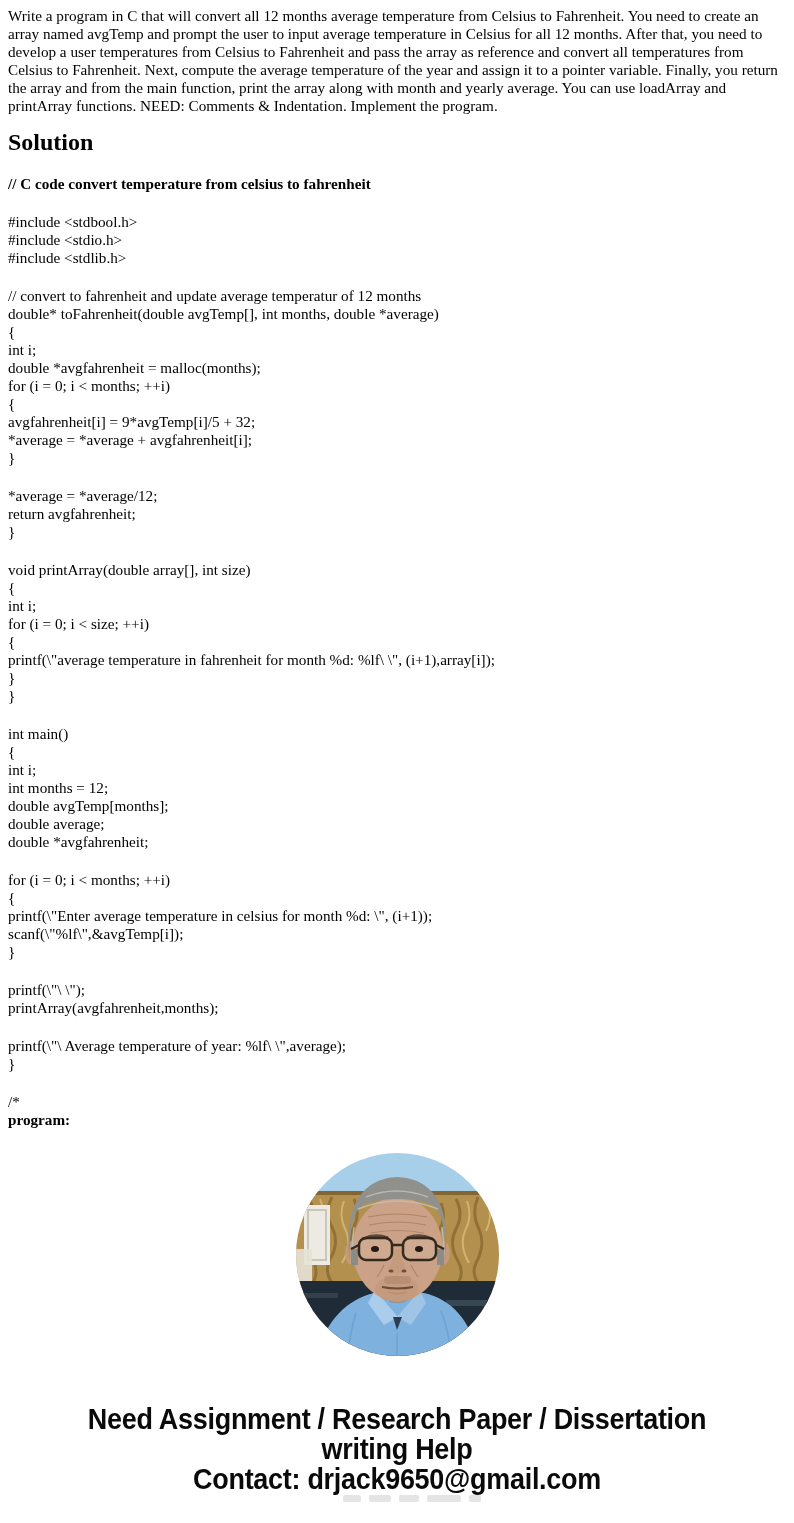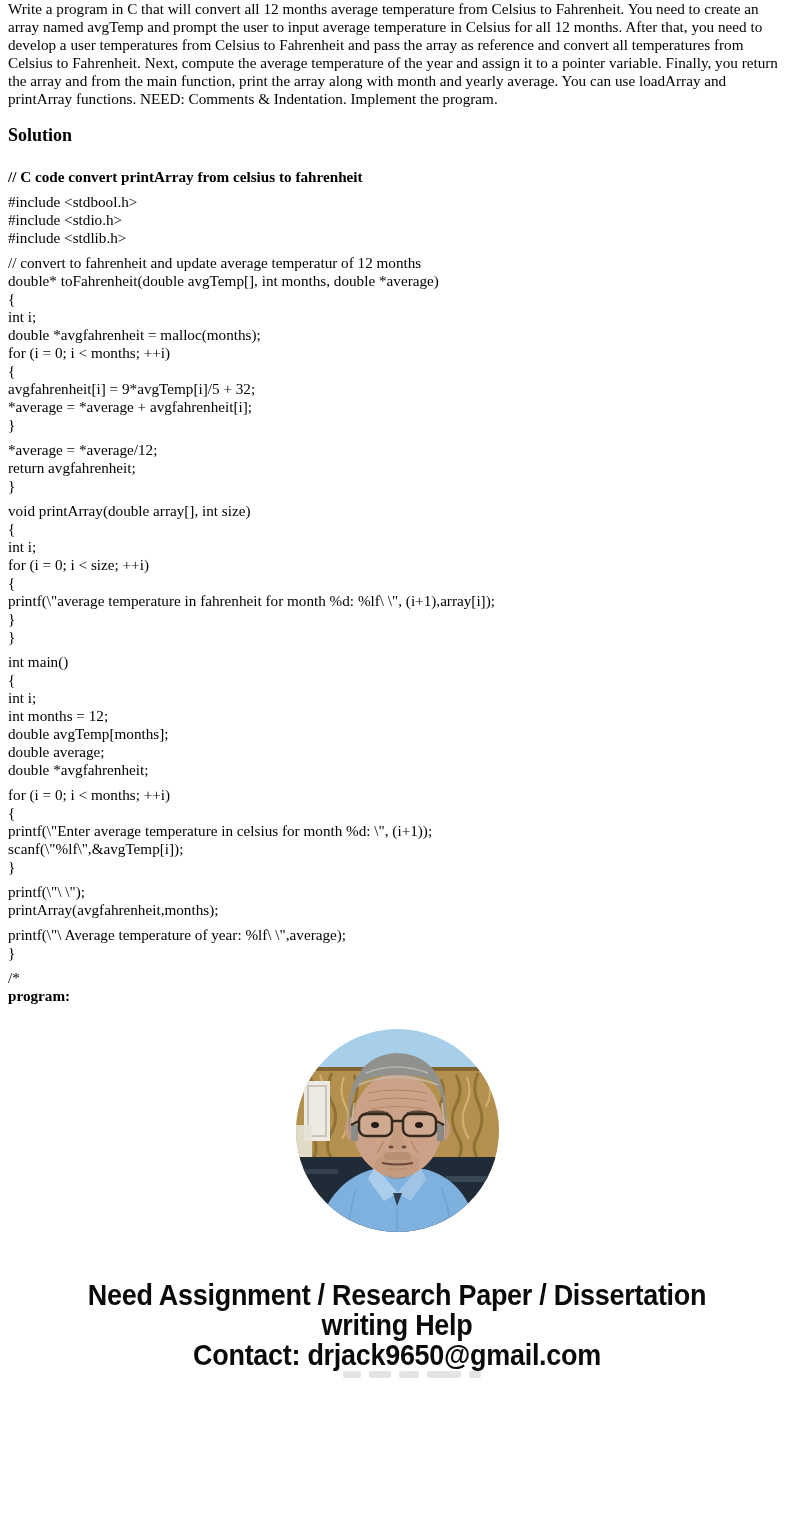--- a/index.html
+++ b/index.html
@@ -1,25 +1,25 @@
 <!DOCTYPE html>
 <html><head>
 <meta charset="utf-8">
 <style>
   html,body{margin:0;padding:0;background:#fff;}
   body{
     width:794px;height:1523px;overflow:hidden;
     font-family:"Liberation Serif","DejaVu Serif",serif;
     font-size:15.2px;line-height:18px;color:#000;
   }
-  .page{padding:0 8px 0 8px;width:778px;}
+  .page{padding:7px 8px 0 8px;width:778px;}
   .intro{margin:0 0 14px 0;}
-  h2.solution{font-family:"Liberation Serif","DejaVu Serif",serif;font-size:18px;line-height:22px;font-weight:bold;margin:16px 0 0 0;}
+  h2.solution{font-family:"Liberation Serif","DejaVu Serif",serif;font-size:24px;line-height:22px;font-weight:bold;margin:16px 0 0 0;}
   .code-title{font-weight:bold;margin:22px 0 0 0;}
-  .code-para{margin:7px 0 0 0;font-family:Liberation Serif, serif;}
+  .code-para{margin:20px 0 0 0;font-family:Liberation Serif, serif;}
   .code-para b{font-weight:bold;}
   .photo-wrap{width:203px;height:203px;margin:24px auto 0 auto;}
   .photo-wrap svg{display:block;}
   .footer{
     margin-top:48px;text-align:center;
     font-family:"Liberation Sans","DejaVu Sans",sans-serif;
     font-weight:bold;font-size:29px;line-height:30px;color:#0a0a0a;
     letter-spacing:-0.3px;
     transform:scaleX(0.93);transform-origin:50% 50%;
   }
@@ -29,21 +29,21 @@
 </style>
 </head>
 <body>
 
 <div class="page">
 
   <p class="intro">Write a program in C that will convert all 12 months average temperature from Celsius to Fahrenheit. You need to create an array named avgTemp and prompt the user to input average temperature in Celsius for all 12 months. After that, you need to develop a user temperatures from Celsius to Fahrenheit and pass the array as reference and convert all temperatures from Celsius to Fahrenheit. Next, compute the average temperature of the year and assign it to a pointer variable. Finally, you return the array and from the main function, print the array along with month and yearly average. You can use loadArray and printArray functions. NEED: Comments &amp; Indentation. Implement the program.</p>
 
   <h2 class="solution">Solution</h2>
 
-  <p class="code-title">// C code convert printArray from celsius to fahrenheit</p>
+  <p class="code-title">// C code convert temperature from celsius to fahrenheit</p>
 
   <div>
       <p class="code-para">#include &lt;stdbool.h&gt;<br>#include &lt;stdio.h&gt;<br>#include &lt;stdlib.h&gt;</p>
       <p class="code-para">// convert to fahrenheit and update average temperatur of 12 months<br>double* toFahrenheit(double avgTemp[], int months, double *average)<br>{<br>int i;<br>double *avgfahrenheit = malloc(months);<br>for (i = 0; i &lt; months; ++i)<br>{<br>avgfahrenheit[i] = 9*avgTemp[i]/5 + 32;<br>*average = *average + avgfahrenheit[i];<br>}</p>
       <p class="code-para">*average = *average/12;<br>return avgfahrenheit;<br>}</p>
       <p class="code-para">void printArray(double array[], int size)<br>{<br>int i;<br>for (i = 0; i &lt; size; ++i)<br>{<br>printf(\"average temperature in fahrenheit for month %d: %lf\ \", (i+1),array[i]);<br>}<br>}</p>
       <p class="code-para">int main()<br>{<br>int i;<br>int months = 12;<br>double avgTemp[months];<br>double average;<br>double *avgfahrenheit;</p>
       <p class="code-para">for (i = 0; i &lt; months; ++i)<br>{<br>printf(\"Enter average temperature in celsius for month %d: \", (i+1));<br>scanf(\"%lf\",&amp;avgTemp[i]);<br>}</p>
       <p class="code-para">printf(\"\ \");<br>printArray(avgfahrenheit,months);</p>
       <p class="code-para">printf(\"\ Average temperature of year: %lf\ \",average);<br>}</p>

